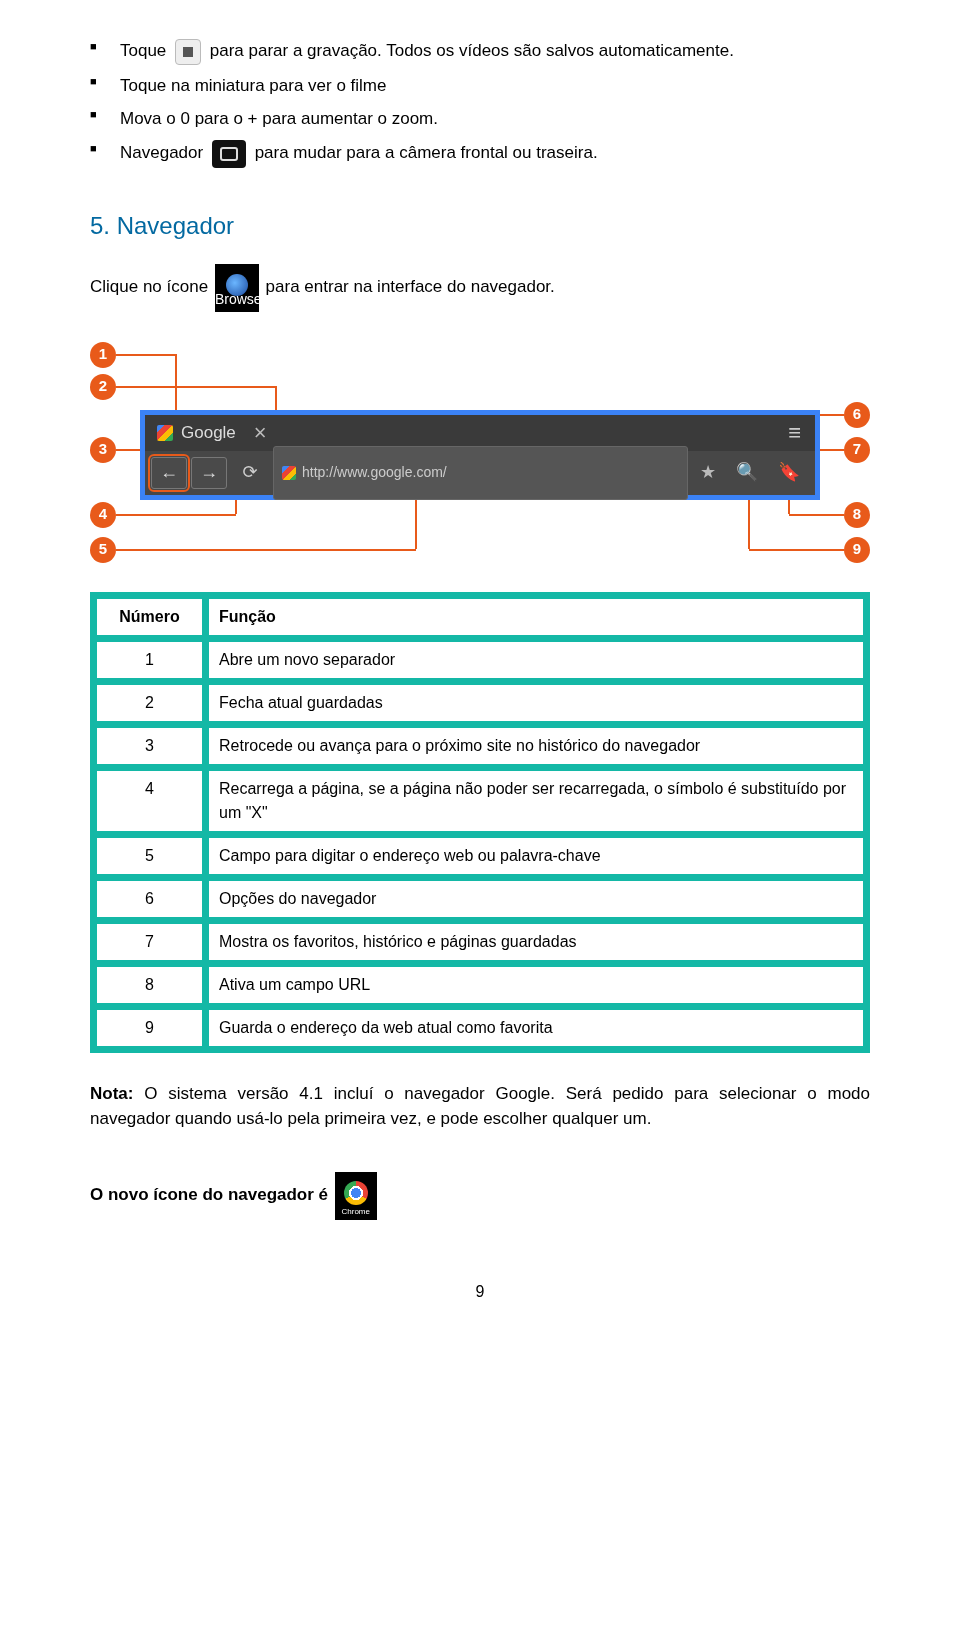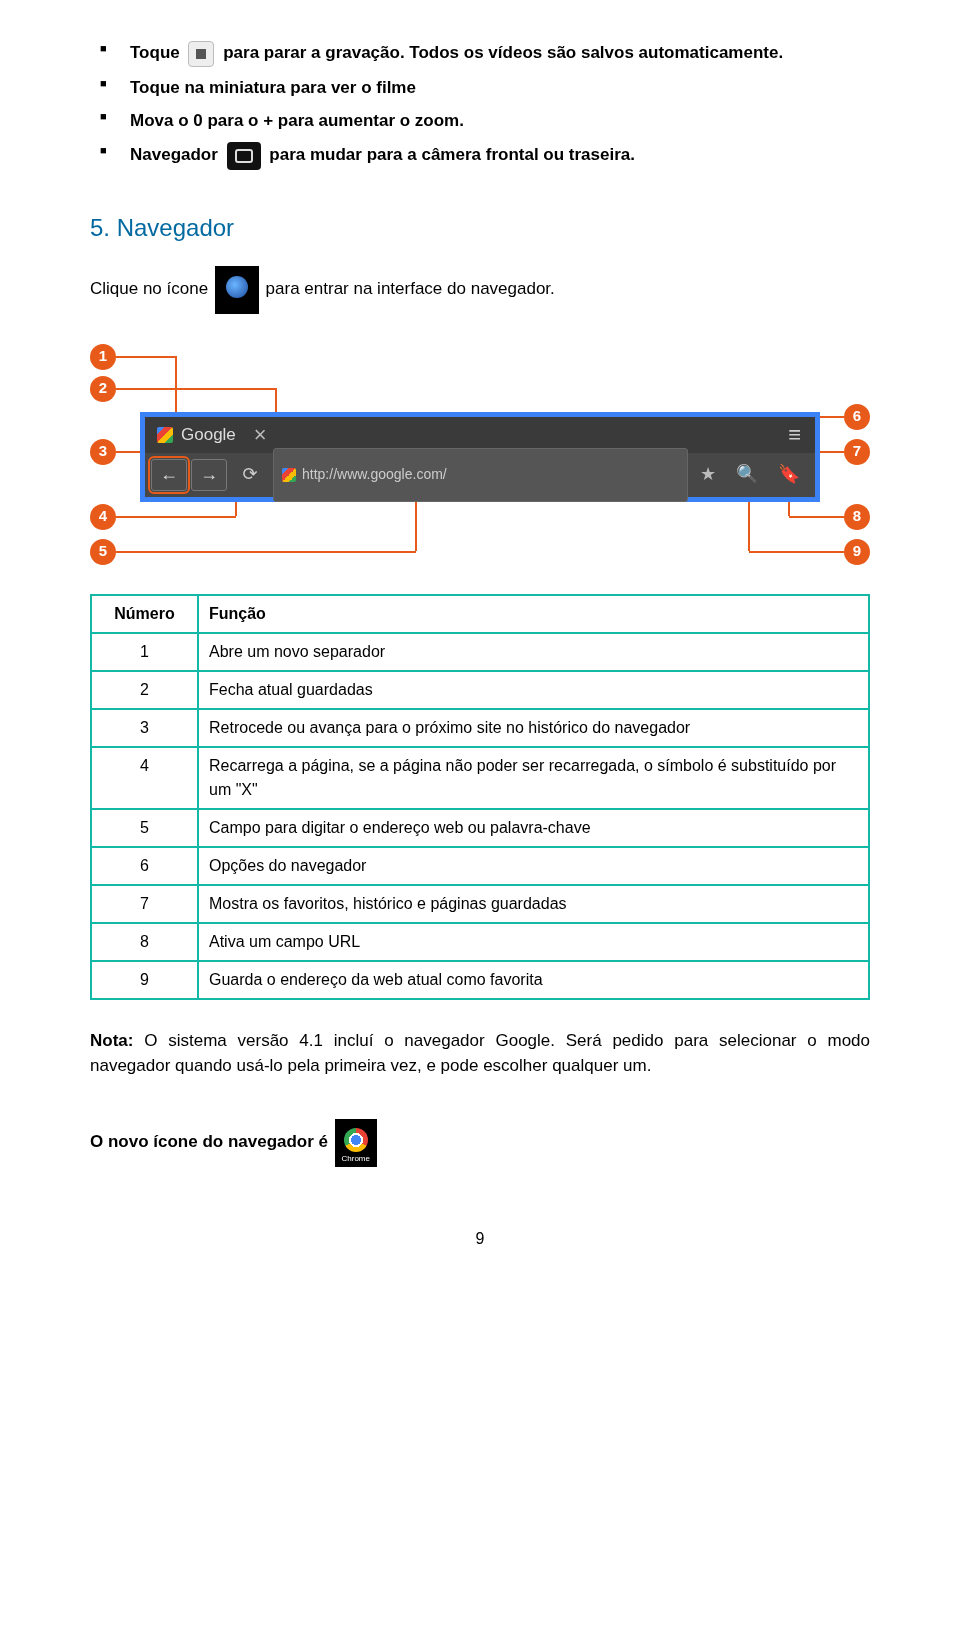--- a/index.html
+++ b/index.html
@@ -9,23 +9,22 @@
     color: #000;
     font-size: 17px;
     line-height: 1.5;
     width: 960px;
   }
   .page {
     padding: 30px 90px 30px 90px;
   }
   ul.bullets {
     list-style: none;
-    margin: 10px;
+    margin: 0;
     padding: 0;
-    font-weight: bold;
   }
   ul.bullets > li {
     position: relative;
     padding-left: 30px;
     margin: 8px 0;
   }
   ul.bullets > li::before {
     content: "■";
     position: absolute;
     left: 0;
@@ -210,21 +209,21 @@
     padding: 0 8px;
   }
 
   
   table.funcs {
     border-collapse: collapse;
     width: 100%;
     margin: 8px 0 28px 0;
   }
   table.funcs th, table.funcs td {
-    border: 2px solid #14b8a6;
+    border: 7px solid #14b8a6;
     padding: 6px 10px;
     font-size: 16px;
     text-align: left;
     vertical-align: top;
   }
   table.funcs th:first-child, table.funcs td:first-child {
     width: 85px;
     text-align: center;
   }
   table.funcs th {
@@ -288,21 +287,21 @@
       <span>Navegador </span>
       <span class="inline-icon camswap-icon"></span>
       <span> para mudar para a câmera frontal ou traseira.</span>
     </li>
   </ul>
 
   <h2 class="section">5. Navegador</h2>
 
   <p>
     <span>Clique no ícone </span>
-    <span class="browser-icon" style="position: relative;"><span style="position: absolute; left: 0px; right: 0px; bottom: 2px; text-align: center; color: rgb(255, 255, 255); font-size: 14px; margin-left: 44px;">Browser</span></span>
+    <span class="browser-icon" style="position: relative;"><span style="position: absolute; left: 0px; right: 0px; bottom: 2px; text-align: center; color: rgb(255, 255, 255); font-size: 14px;">Browser</span></span>
     <span>para entrar na interface do navegador.</span>
   </p>
 
   <div class="figure">
 
     <div class="callout" style="left:0; top:0">1</div>
     <div class="callout" style="left:0; top:32px">2</div>
     <div class="callout" style="left:0; top:95px">3</div>
     <div class="callout" style="left:0; top:160px">4</div>
     <div class="callout" style="left:0; top:195px">5</div>

